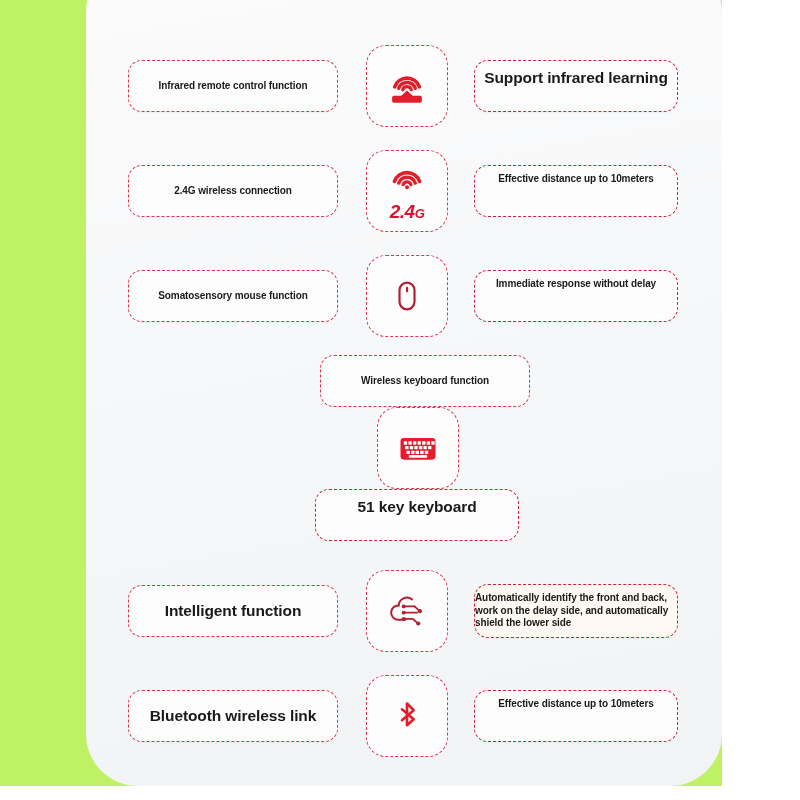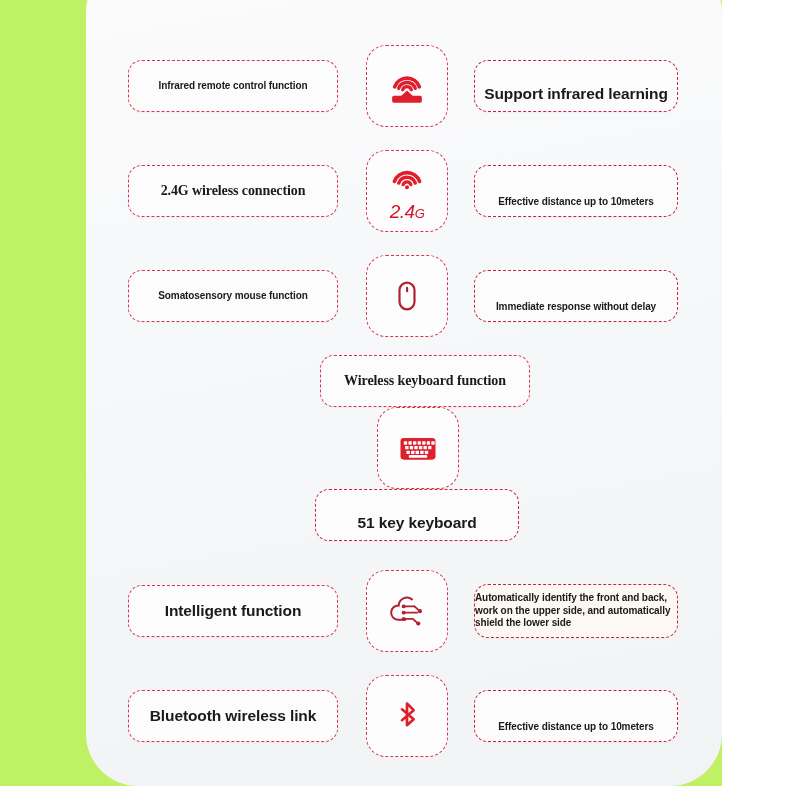--- a/index.html
+++ b/index.html
@@ -57,44 +57,44 @@
     display:flex;align-items:center;justify-content:center;
     background:#fdfdfd;
     border:1.6px dashed #d8344a;
     border-radius:20px;
     box-sizing:border-box;
     flex:0 0 auto;
   }
   .cell-right{
     width:204px;margin-left:26px;
     min-height:52px;
-    display:flex;align-items:flex-end;
+    display:flex;align-items:flex-start;
     background:#fcfcfc;
     border:1.6px dashed #c8243c;
     border-radius:14px;
     box-sizing:border-box;
     padding:7px 0;
     box-shadow:0 1px 2px rgba(0,0,0,0.04);
   }
   .cell-right.warm{background:#fdf9f2;}
   .txt{
     color:#1a1a1a;
     font-weight:bold;
     letter-spacing:-0.1px;
     line-height:1.28;
     text-align:center;
     width:100%;
   }
   .txt.small{font-size:10px;}
-  .txt.mid{font-size:14px;font-family:Liberation Serif, serif;}
+  .txt.mid{font-size:10px;}
   .txt.big{font-size:15.5px;}
   .txt.left{text-align:left;}
   .icon-svg{display:block;}
   .g24{
-    font-size:19px;font-weight:normal;font-style:italic;
+    font-size:19px;font-weight:bold;font-style:italic;
     color:#d6132a;letter-spacing:-0.5px;line-height:1;
     margin-top:1px;
   }
   .g24 .sfx{font-size:13px;}
   .icon-stack{display:flex;flex-direction:column;align-items:center;justify-content:center;}
 </style>
 </head>
 <body>
 
 <div id="stage">
@@ -213,21 +213,21 @@
                 <circle cx="20" cy="18.5" r="2.3" fill="#b02030"></circle>
                 <circle cx="20" cy="26" r="2.3" fill="#b02030"></circle>
                 <circle cx="20" cy="33.5" r="2.3" fill="#b02030"></circle>
                 <circle cx="39.5" cy="24.2" r="2.5" fill="#b02030"></circle>
                 <circle cx="37.5" cy="39" r="2.5" fill="#b02030"></circle>
               </svg>
             </span>
           </div>
         </div>
         <div class="cell-right warm">
-          <div class="txt small left">Automatically identify the front and back, work on the upper side, and automatically shield the lower side</div>
+          <div class="txt small left">Automatically identify the front and back, work on the delay side, and automatically shield the lower side</div>
         </div>
       </div>
       <div class="row" style="top: 670px;">
         <div class="cell-left">
           <div class="txt big">Bluetooth wireless link</div>
         </div>
         <div class="cell-icon">
           <div class="icon-stack">
             <span>
               <svg class="icon-svg" width="40" height="40" viewBox="0 0 48 48" xmlns="http://www.w3.org/2000/svg">

